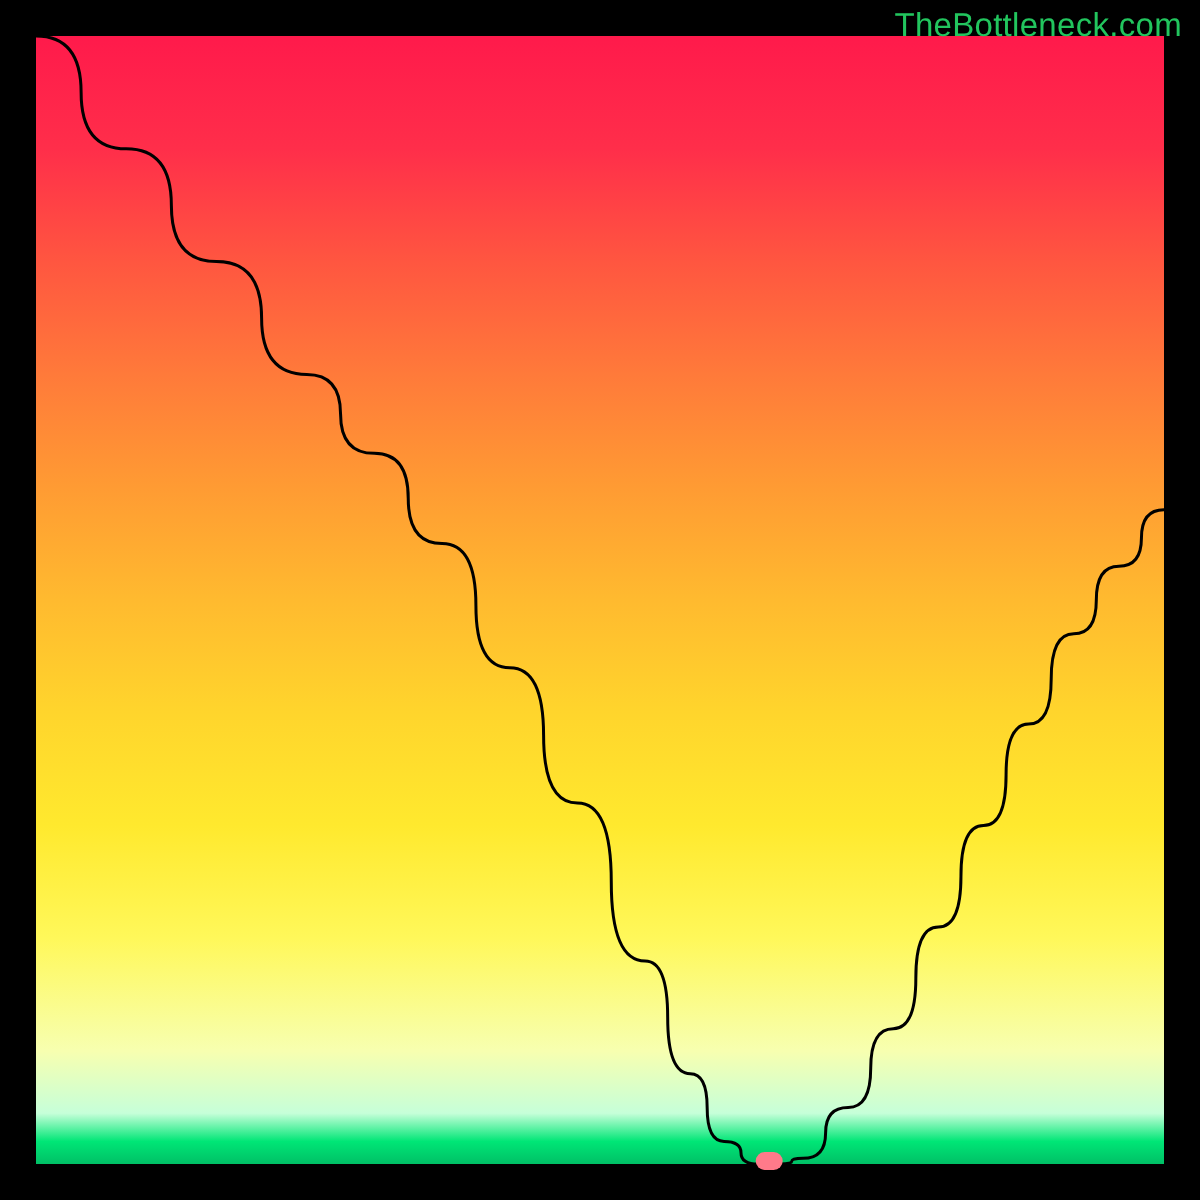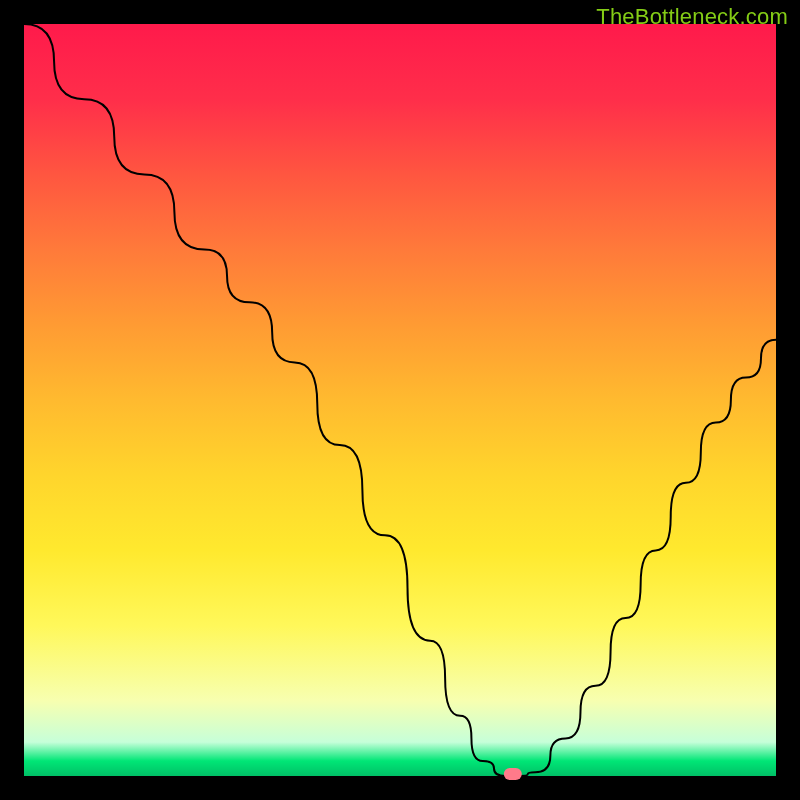--- a/index.html
+++ b/index.html
@@ -14,21 +14,21 @@
   .frame {
     position: relative;
     width: 800px;
     height: 800px;
     background: #000;
   }
   .watermark {
     position: absolute;
     top: 4px;
     right: 12px;
-    color: #84cc16;
+    color: #22c55e;
     font-size: 22px;
     font-weight: 500;
     letter-spacing: 0.2px;
     z-index: 10;
   }
   .plot-area {
     position: absolute;
     left: 24px;
     top: 24px;
     width: 752px;

